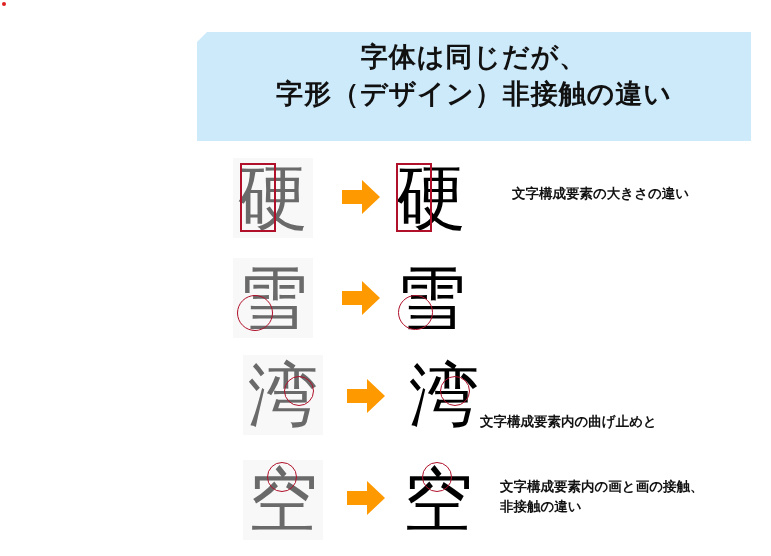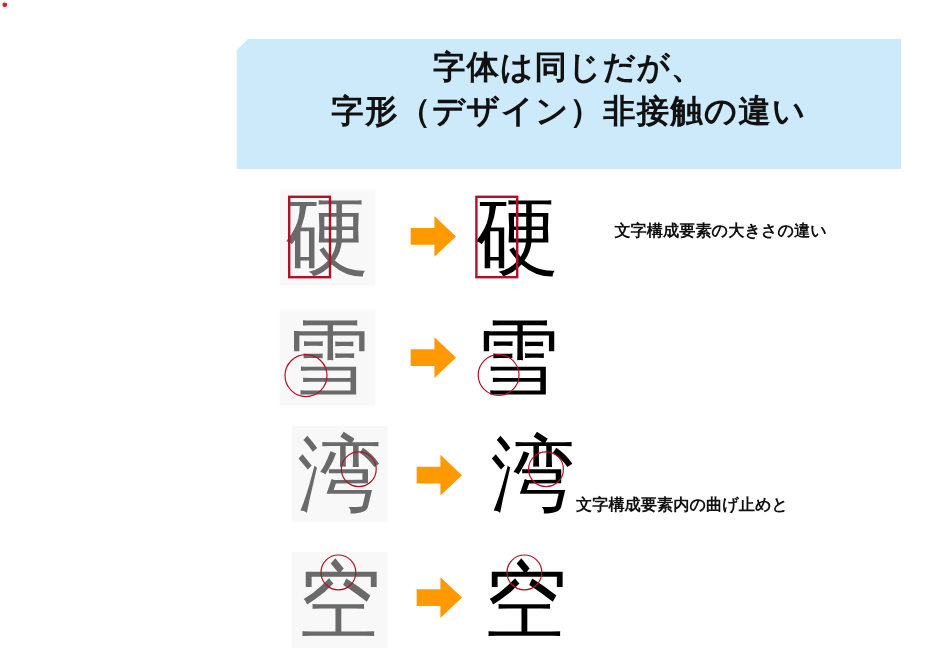--- a/index.html
+++ b/index.html
@@ -141,13 +141,17 @@
 </div>
 
 <div class="row" style="top:450px;">
   <div class="glyph before" style="left:243px; top:10px;">空</div>
   <div class="mark-circle" style="left:267px; top:12px; width:30px; height:30px;"></div>
   <svg class="arrow" style="left:347px; top:31px;" viewBox="0 0 38 34">
     <polygon points="0,10 20,10 20,0 38,17 20,34 20,24 0,24" fill="#ff9900"></polygon>
   </svg>
   <div class="glyph after" style="left:398px; top:10px;">空</div>
   <div class="mark-circle" style="left:422px; top:12px; width:30px; height:30px;"></div>
+  <div class="desc" style="left:500px; top:26px;">
+    <div>文字構成要素内の画と画の接触、</div>
+    <div>非接触の違い</div>
+  </div>
 </div>
 
 </body></html>

